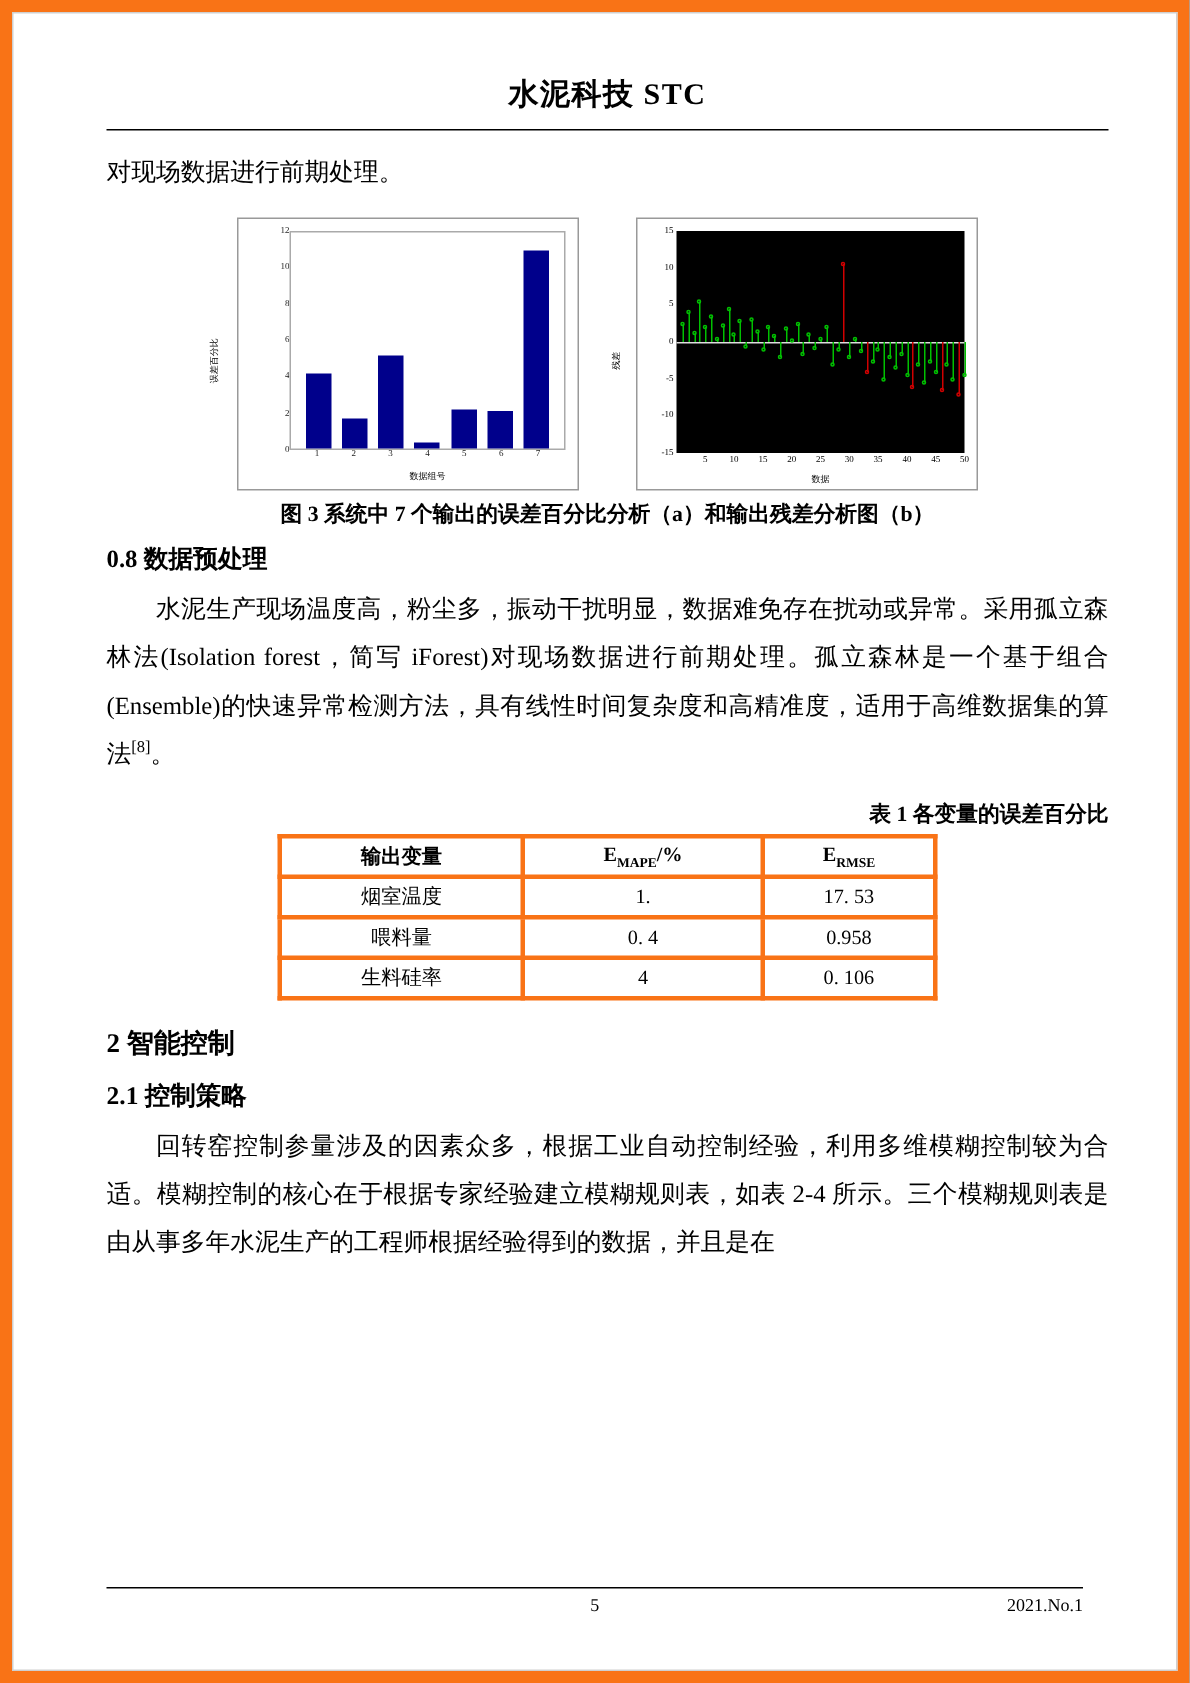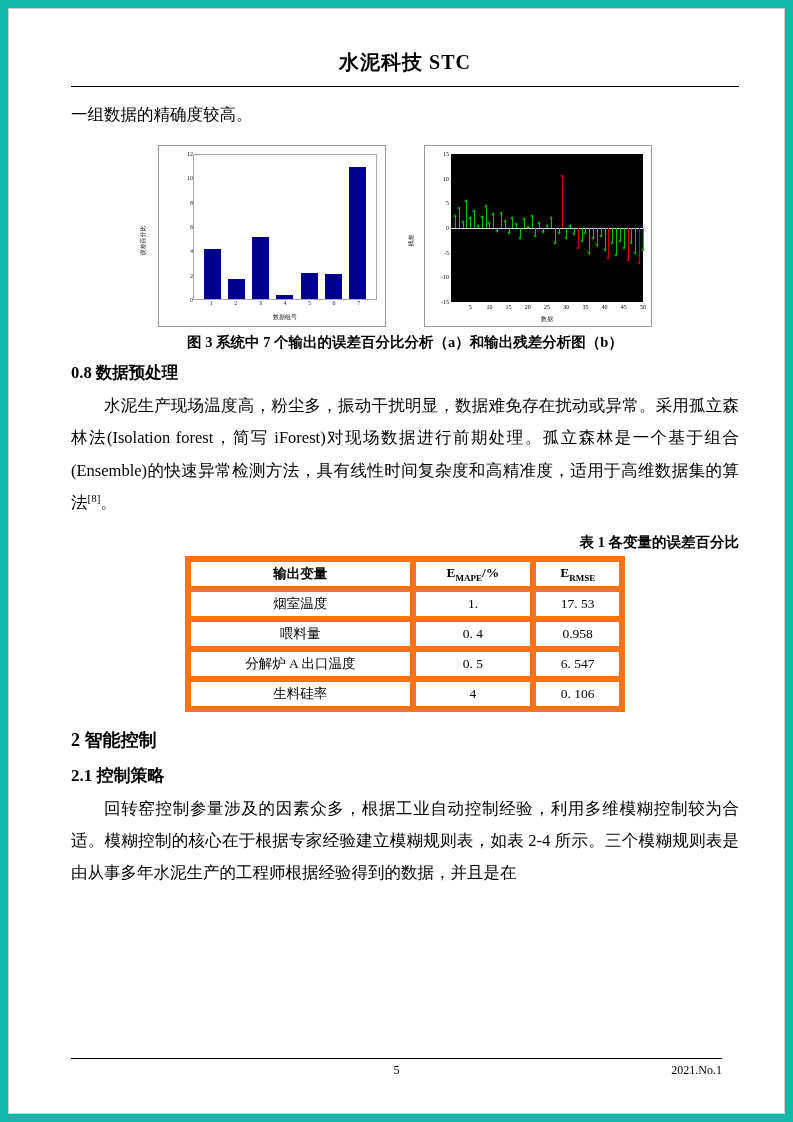--- a/index.html
+++ b/index.html
@@ -3,21 +3,21 @@
 <meta charset="utf-8">
 <style>
   html, body {
     margin: 0;
     padding: 0;
     background: #8a8a8a;
   }
   .page {
     width: 793px;
     height: 1122px;
-    background: #14b8a6;
+    background: #f97316;
     position: relative;
     margin: 0 auto;
     box-sizing: border-box;
     font-family: "Liberation Serif", serif;
     color: #000;
     overflow: hidden;
   }
   .sheet {
     position: absolute;
     left: 8px;
@@ -250,21 +250,21 @@
     font-weight: bold;
     margin: 14px 0 4px 0;
   }
   table.vartable {
     border-collapse: collapse;
     margin: 0 auto;
     width: 440px;
     font-size: 13.5px;
   }
   table.vartable td, table.vartable th {
-    border: 6px solid #f97316;
+    border: 3px solid #f97316;
     text-align: center;
     padding: 3px 4px;
     font-weight: normal;
   }
   table.vartable thead td { font-weight: bold; }
   .sub { font-size: 9px; vertical-align: sub; }
 
   
   .footer {
     position: absolute;
@@ -294,21 +294,21 @@
 </head>
 <body>
 
 <div class="page">
   <div class="sheet">
     <div class="content">
 
       <div class="header">水泥科技  STC</div>
       <div class="header-rule"></div>
 
-      <p class="para">一组数据的精确度较高。</p>
+      <p class="para">对现场数据进行前期处理。</p>
 
       <div class="figures">
 
         <div class="fig-box">
           <div class="barchart">
             <div class="bc-ytitle">误差百分比</div>
             <div class="bc-ylabels">
               <span style="top:100%">0</span>
               <span style="top:83.3%">2</span>
               <span style="top:66.6%">4</span>
@@ -498,25 +498,20 @@
             <td>烟室温度</td>
             <td>1.</td>
             <td>17. 53</td>
           </tr>
           <tr>
             <td>喂料量</td>
             <td>0. 4</td>
             <td>0.958</td>
           </tr>
           <tr>
-            <td>分解炉 A 出口温度</td>
-            <td>0. 5</td>
-            <td>6. 547</td>
-          </tr>
-          <tr>
             <td>生料硅率</td>
             <td>4</td>
             <td>0. 106</td>
           </tr>
         </tbody>
       </table>
 
       <h2 class="sec2">2 智能控制</h2>
       <h3 class="sec21">2.1 控制策略</h3>
 

